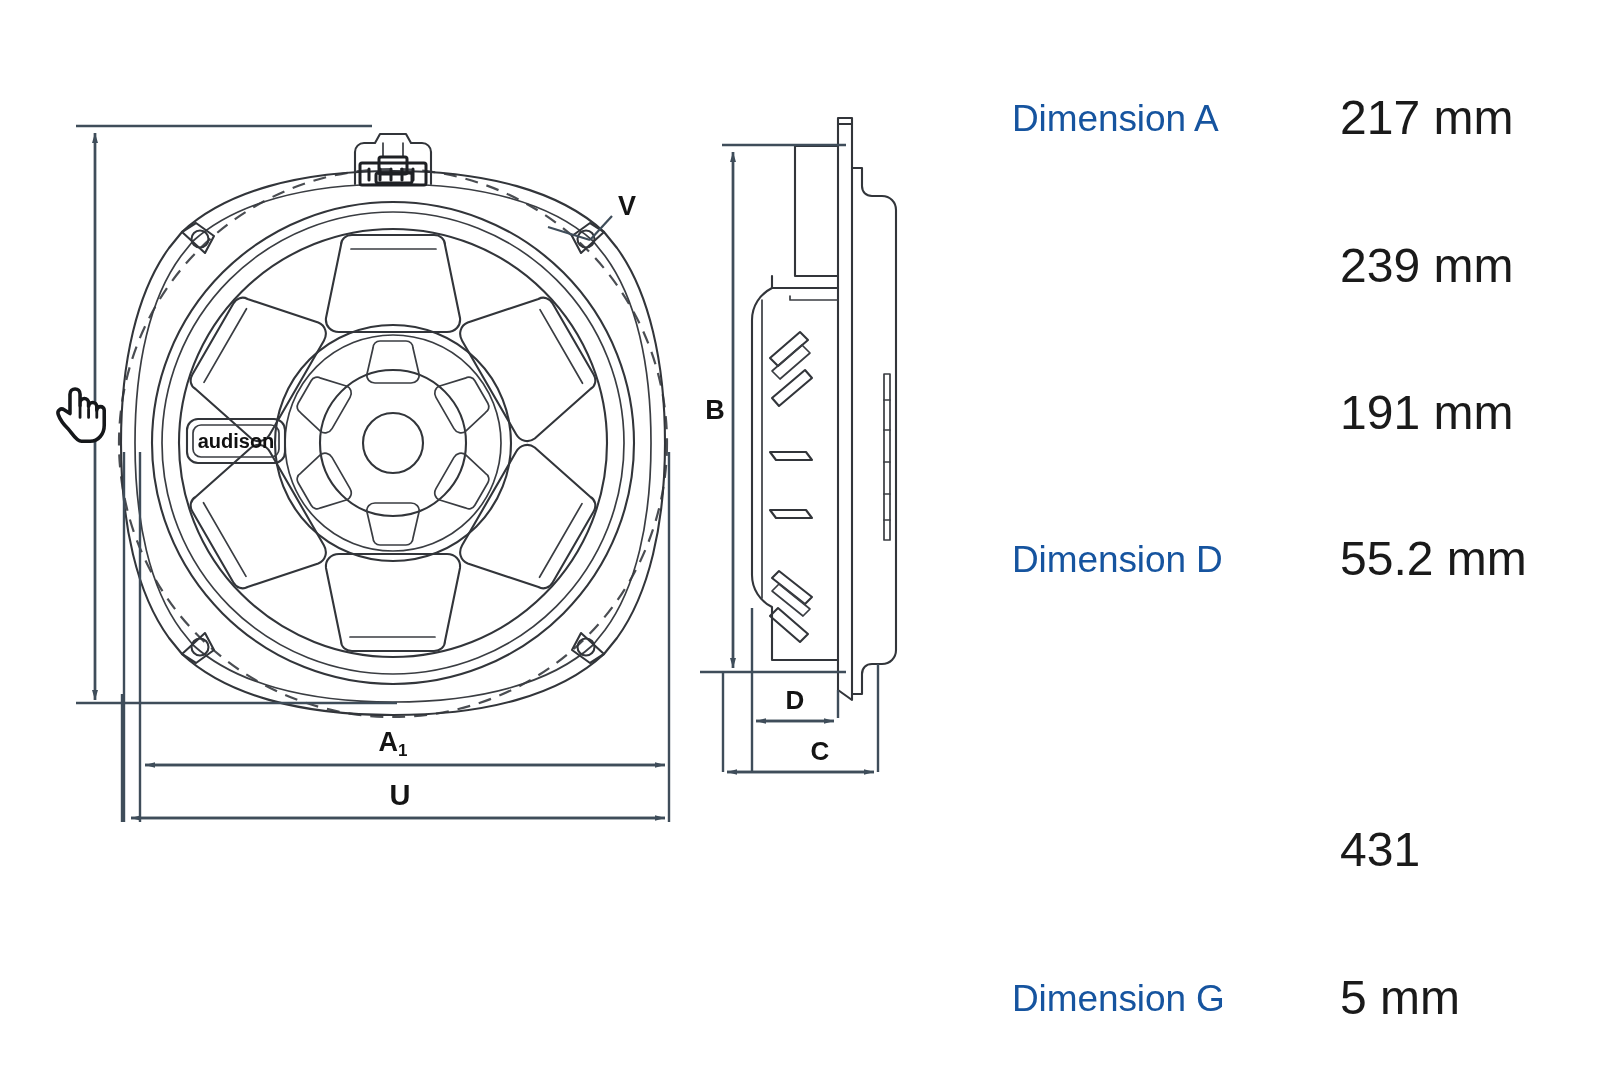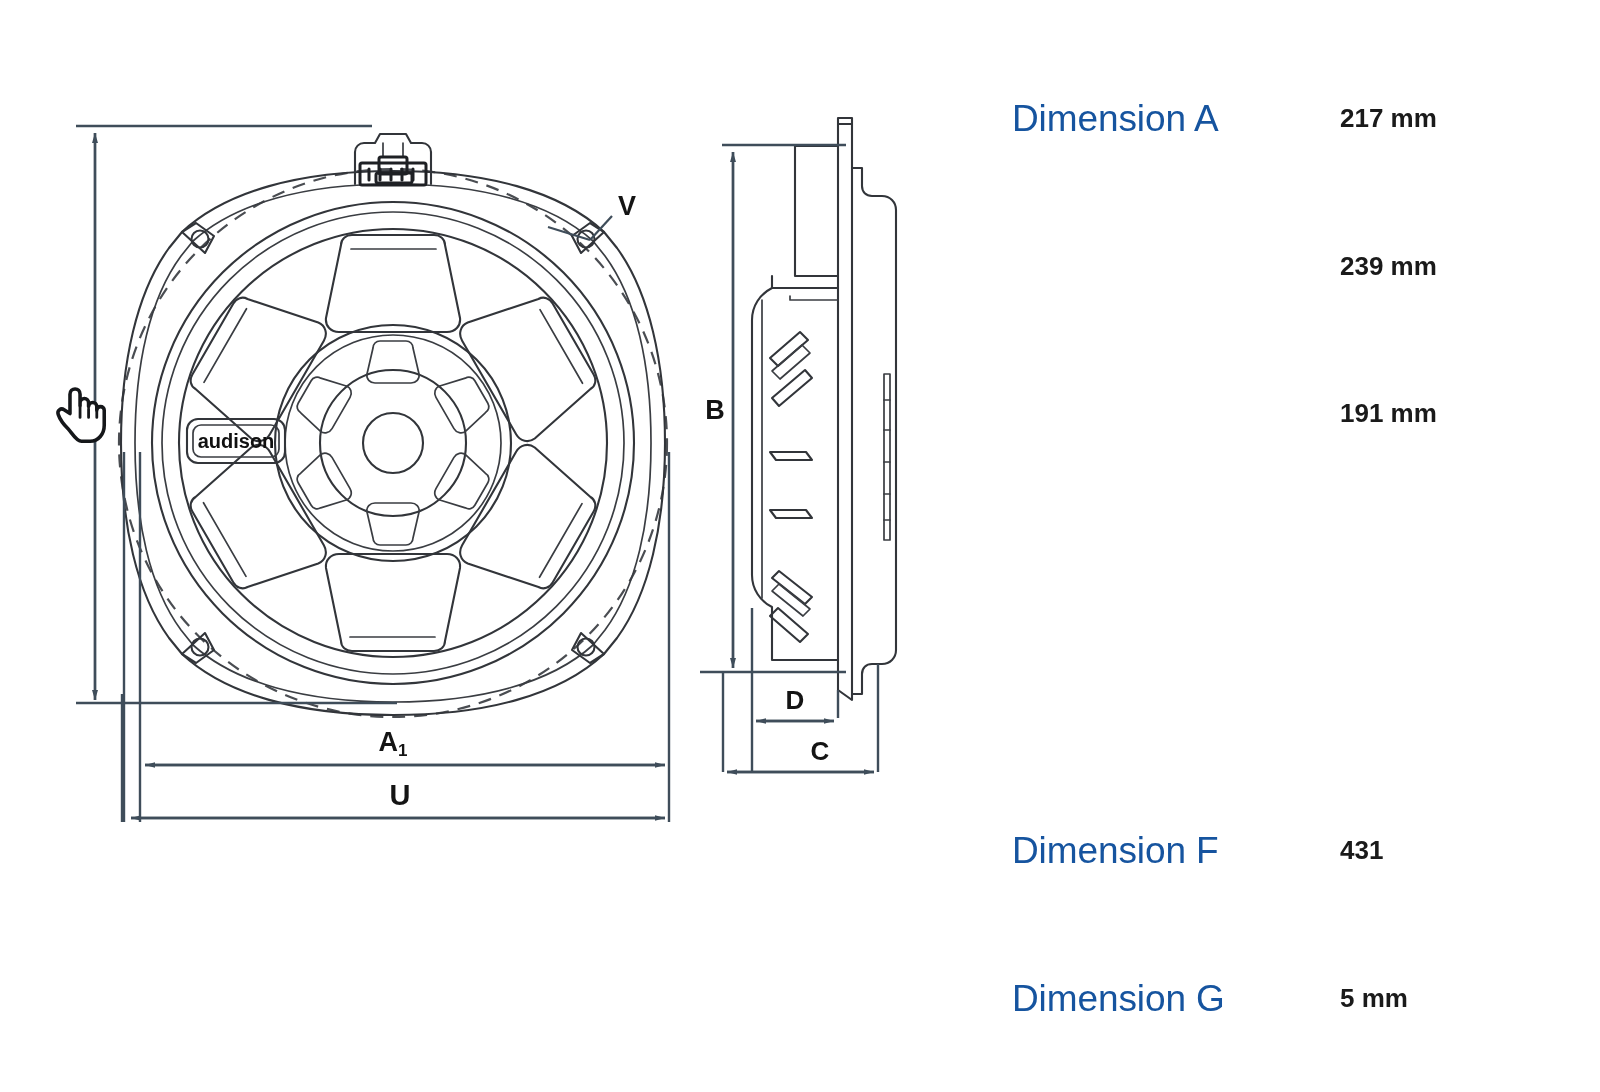--- a/index.html
+++ b/index.html
@@ -61,22 +61,22 @@
     font-size: 37px;
     font-weight: 400;
     letter-spacing: -0.1px;
     white-space: nowrap;
     line-height: 1;
   }
   .dim-value {
     position: absolute;
     left: 340px;
     color: #1a1a1a;
-    font-size: 26px;
-    font-weight: 700;
+    font-size: 48px;
+    font-weight: 400;
     white-space: nowrap;
     line-height: 1;
   }
 </style>
 </head>
 <body>
 
 <div id="page">
 
   <div id="drawing-pane">
@@ -420,24 +420,27 @@
     </div>
 
     <div class="dim-row" style="top:226px">
       <span class="dim-value">239 mm</span>
     </div>
 
     <div class="dim-row" style="top:373px">
       <span class="dim-value">191 mm</span>
     </div>
 
+    <div class="dim-row" style="top:519px">
+      <span class="dim-label">Dimension D</span>
+      <span class="dim-value">55.2 mm</span>
+    </div>
 
 
     <div class="dim-row" style="top:810px">
-      <span class="dim-label">Dimension F</span>
       <span class="dim-value">431</span>
     </div>
 
     <div class="dim-row" style="top:958px">
       <span class="dim-label">Dimension G</span>
       <span class="dim-value">5 mm</span>
     </div>
 
   </div>
 </div>

